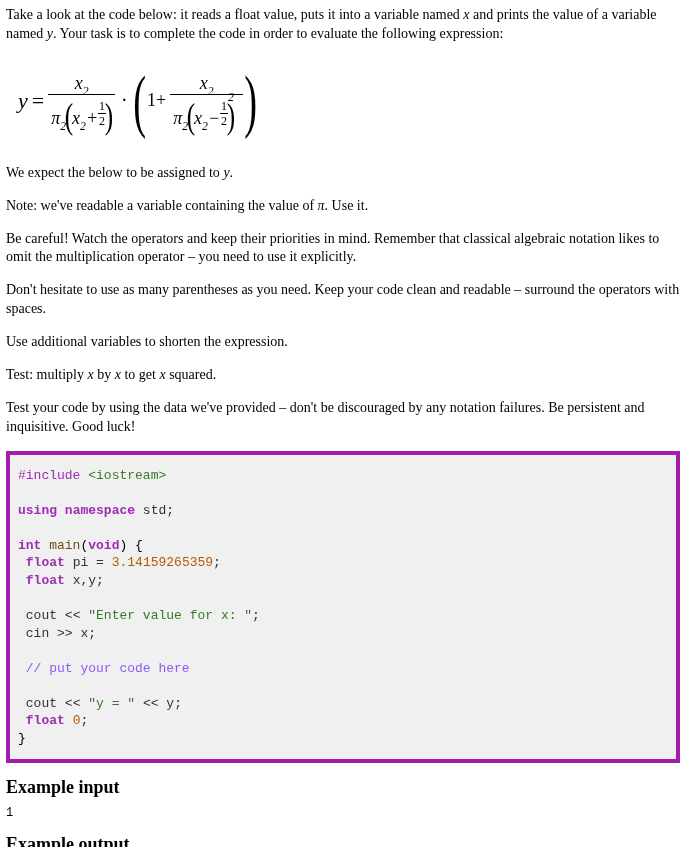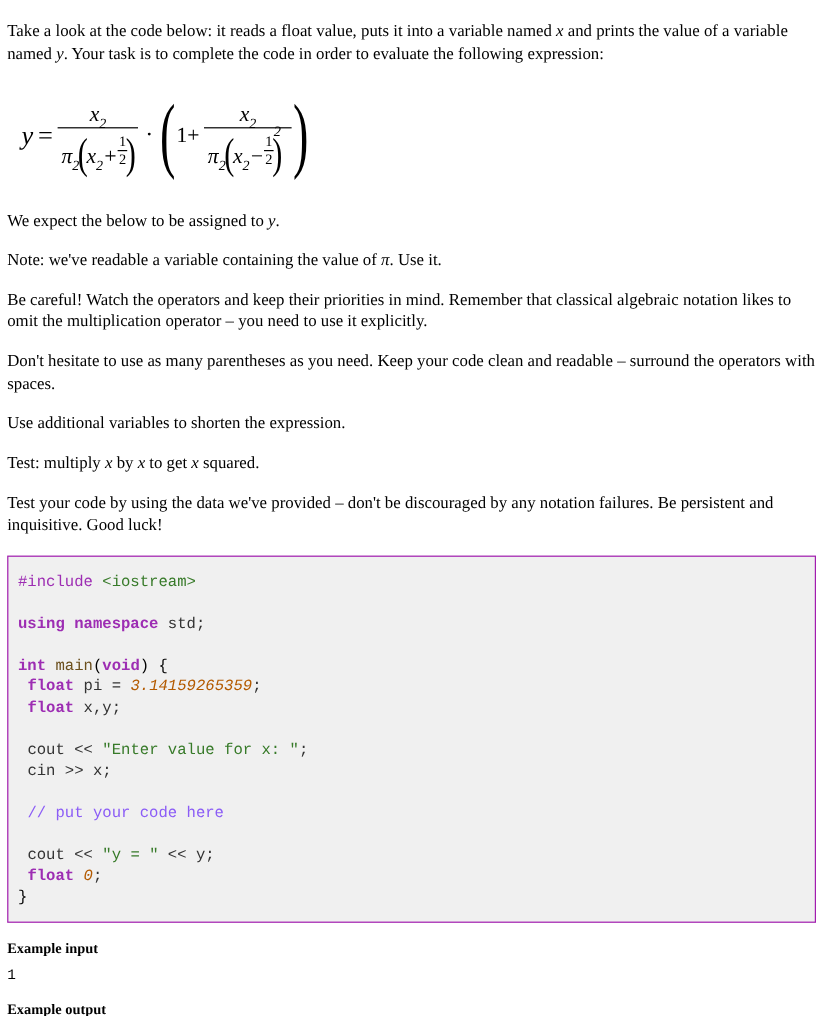--- a/index.html
+++ b/index.html
@@ -11,21 +11,21 @@
     height: 847px;
     background: #ffffff;
     font-family: "Times New Roman", Times, serif;
     font-size: 14px;
     color: #000;
     box-sizing: border-box;
     padding: 6px;
     overflow: hidden;
   }
   p {
-    margin: 12px 0 14px 0;
+    margin: 0 0 14px 0;
     line-height: 1.35;
   }
   .var { font-style: italic; }
   .formula {
     margin: 22px 0 28px 12px;
   }
   .formula .eq {
     display: flex;
     align-items: center;
     gap: 2px;
@@ -102,46 +102,46 @@
     font-size: 12px;
     align-self: flex-start;
     position: relative;
     top: -6px;
     left: -6px;
   }
 
   h3.section {
     font-family: "Times New Roman", Times, serif;
     font-weight: bold;
-    font-size: 12px;
+    font-size: 18px;
     margin: 14px 0 8px 0;
   }
   pre {
     font-family: Menlo, Consolas, "Courier New", monospace;
     font-size: 12px;
     margin: 0 0 8px 0;
   }
   .codeblock {
     background: #f0f0f0;
-    border: 1px solid #a21caf;
+    border: 4px solid #a21caf;
     padding: 12px 8px;
     font-family: Menlo, Consolas, "Courier New", monospace;
     font-size: 13px;
     line-height: 1.35;
     white-space: pre;
     margin-top: 14px;
     margin-bottom: 10px;
   }
   .c-pre  { color: #9d2db3; }
   .c-incf { color: #377a29; }
   .c-kw   { color: #9d2db3; font-weight: bold; }
   .c-ns   { color: #9d2db3; font-weight: bold; }
   .c-type { color: #9d2db3; font-weight: bold; }
   .c-func { color: #6b4f1d; }
-  .c-num  { color: #b35a00; font-style: italic; }
+  .c-num  { color: #b35a00; }
   .c-str  { color: #377a29; }
   .c-comm { color: #8b5cf6; }
   .c-id   { color: #333; }
 </style>
 </head>
 <body>
 
 <p>
   <span>Take a look at the code below: it reads a float value, puts it into a variable named </span><span class="var">x</span><span> and prints the value of a variable named </span><span class="var">y</span><span>. Your task is to complete the code in order to evaluate the following expression:</span>
 </p>

